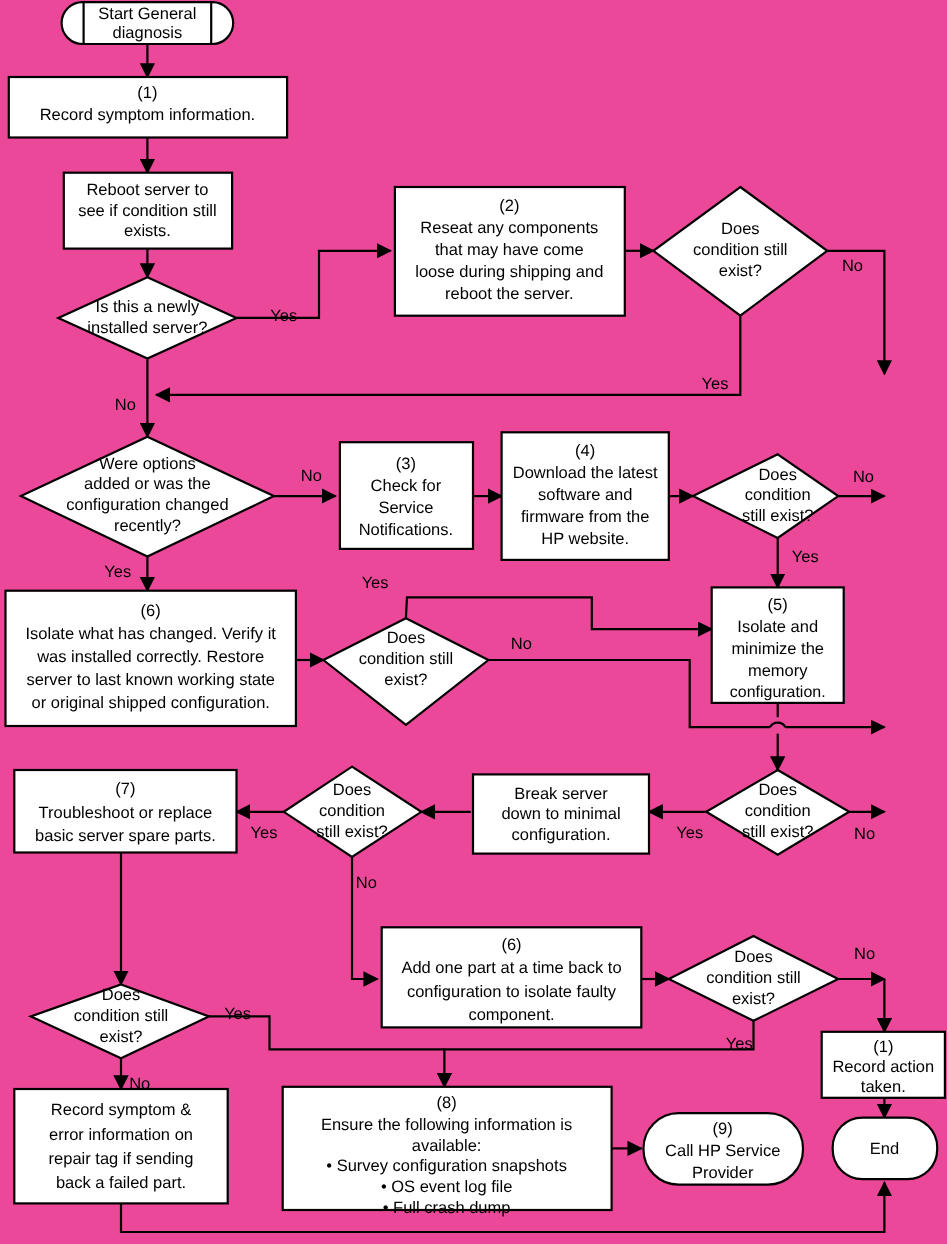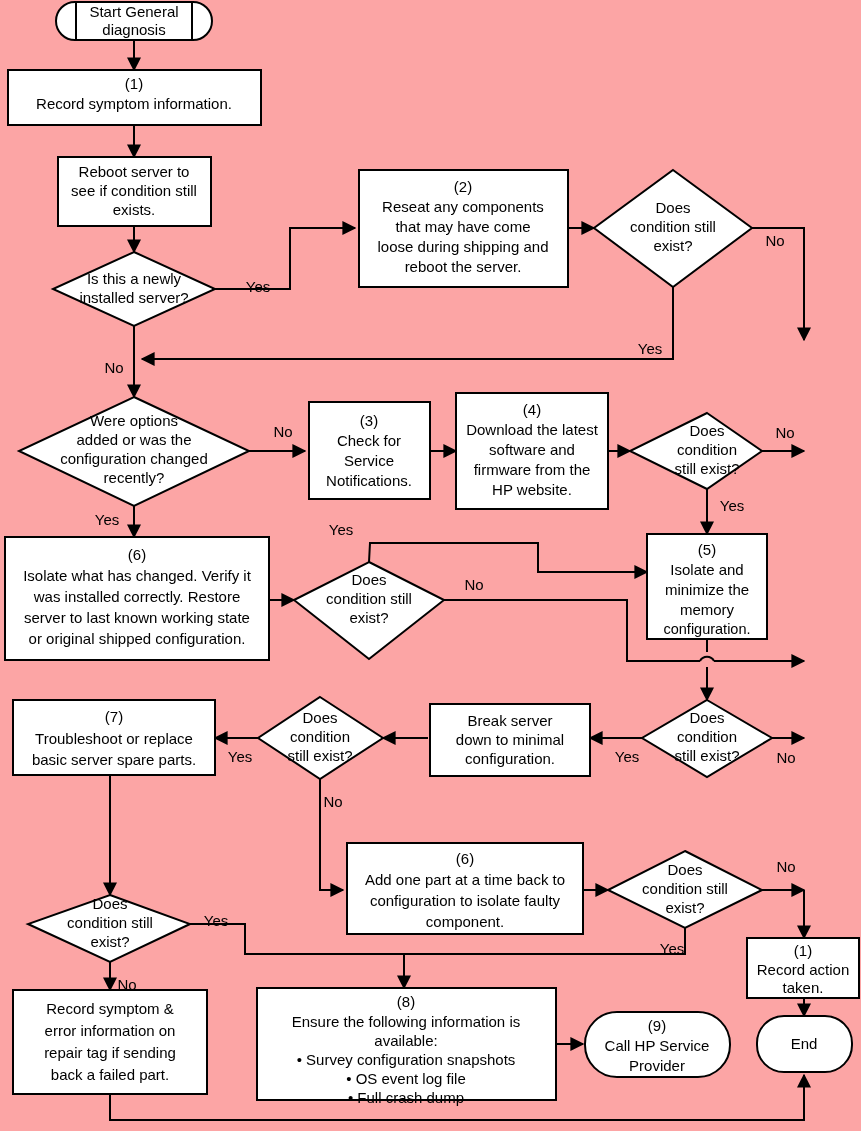--- a/index.html
+++ b/index.html
@@ -4,21 +4,21 @@
 <style>
   html, body {
     margin: 0;
     padding: 0;
     background: #ffffff;
   }
   #chart-root {
     position: relative;
     width: 861px;
     height: 1131px;
-    background: #fca5a5;
+    background: #ec4899;
     font-family: "Liberation Sans", sans-serif;
   }
   svg#flow {
     display: block;
     width: 861px;
     height: 1131px;
   }
   .shape-stroke {
     fill: #ffffff;
     stroke: #000000;

